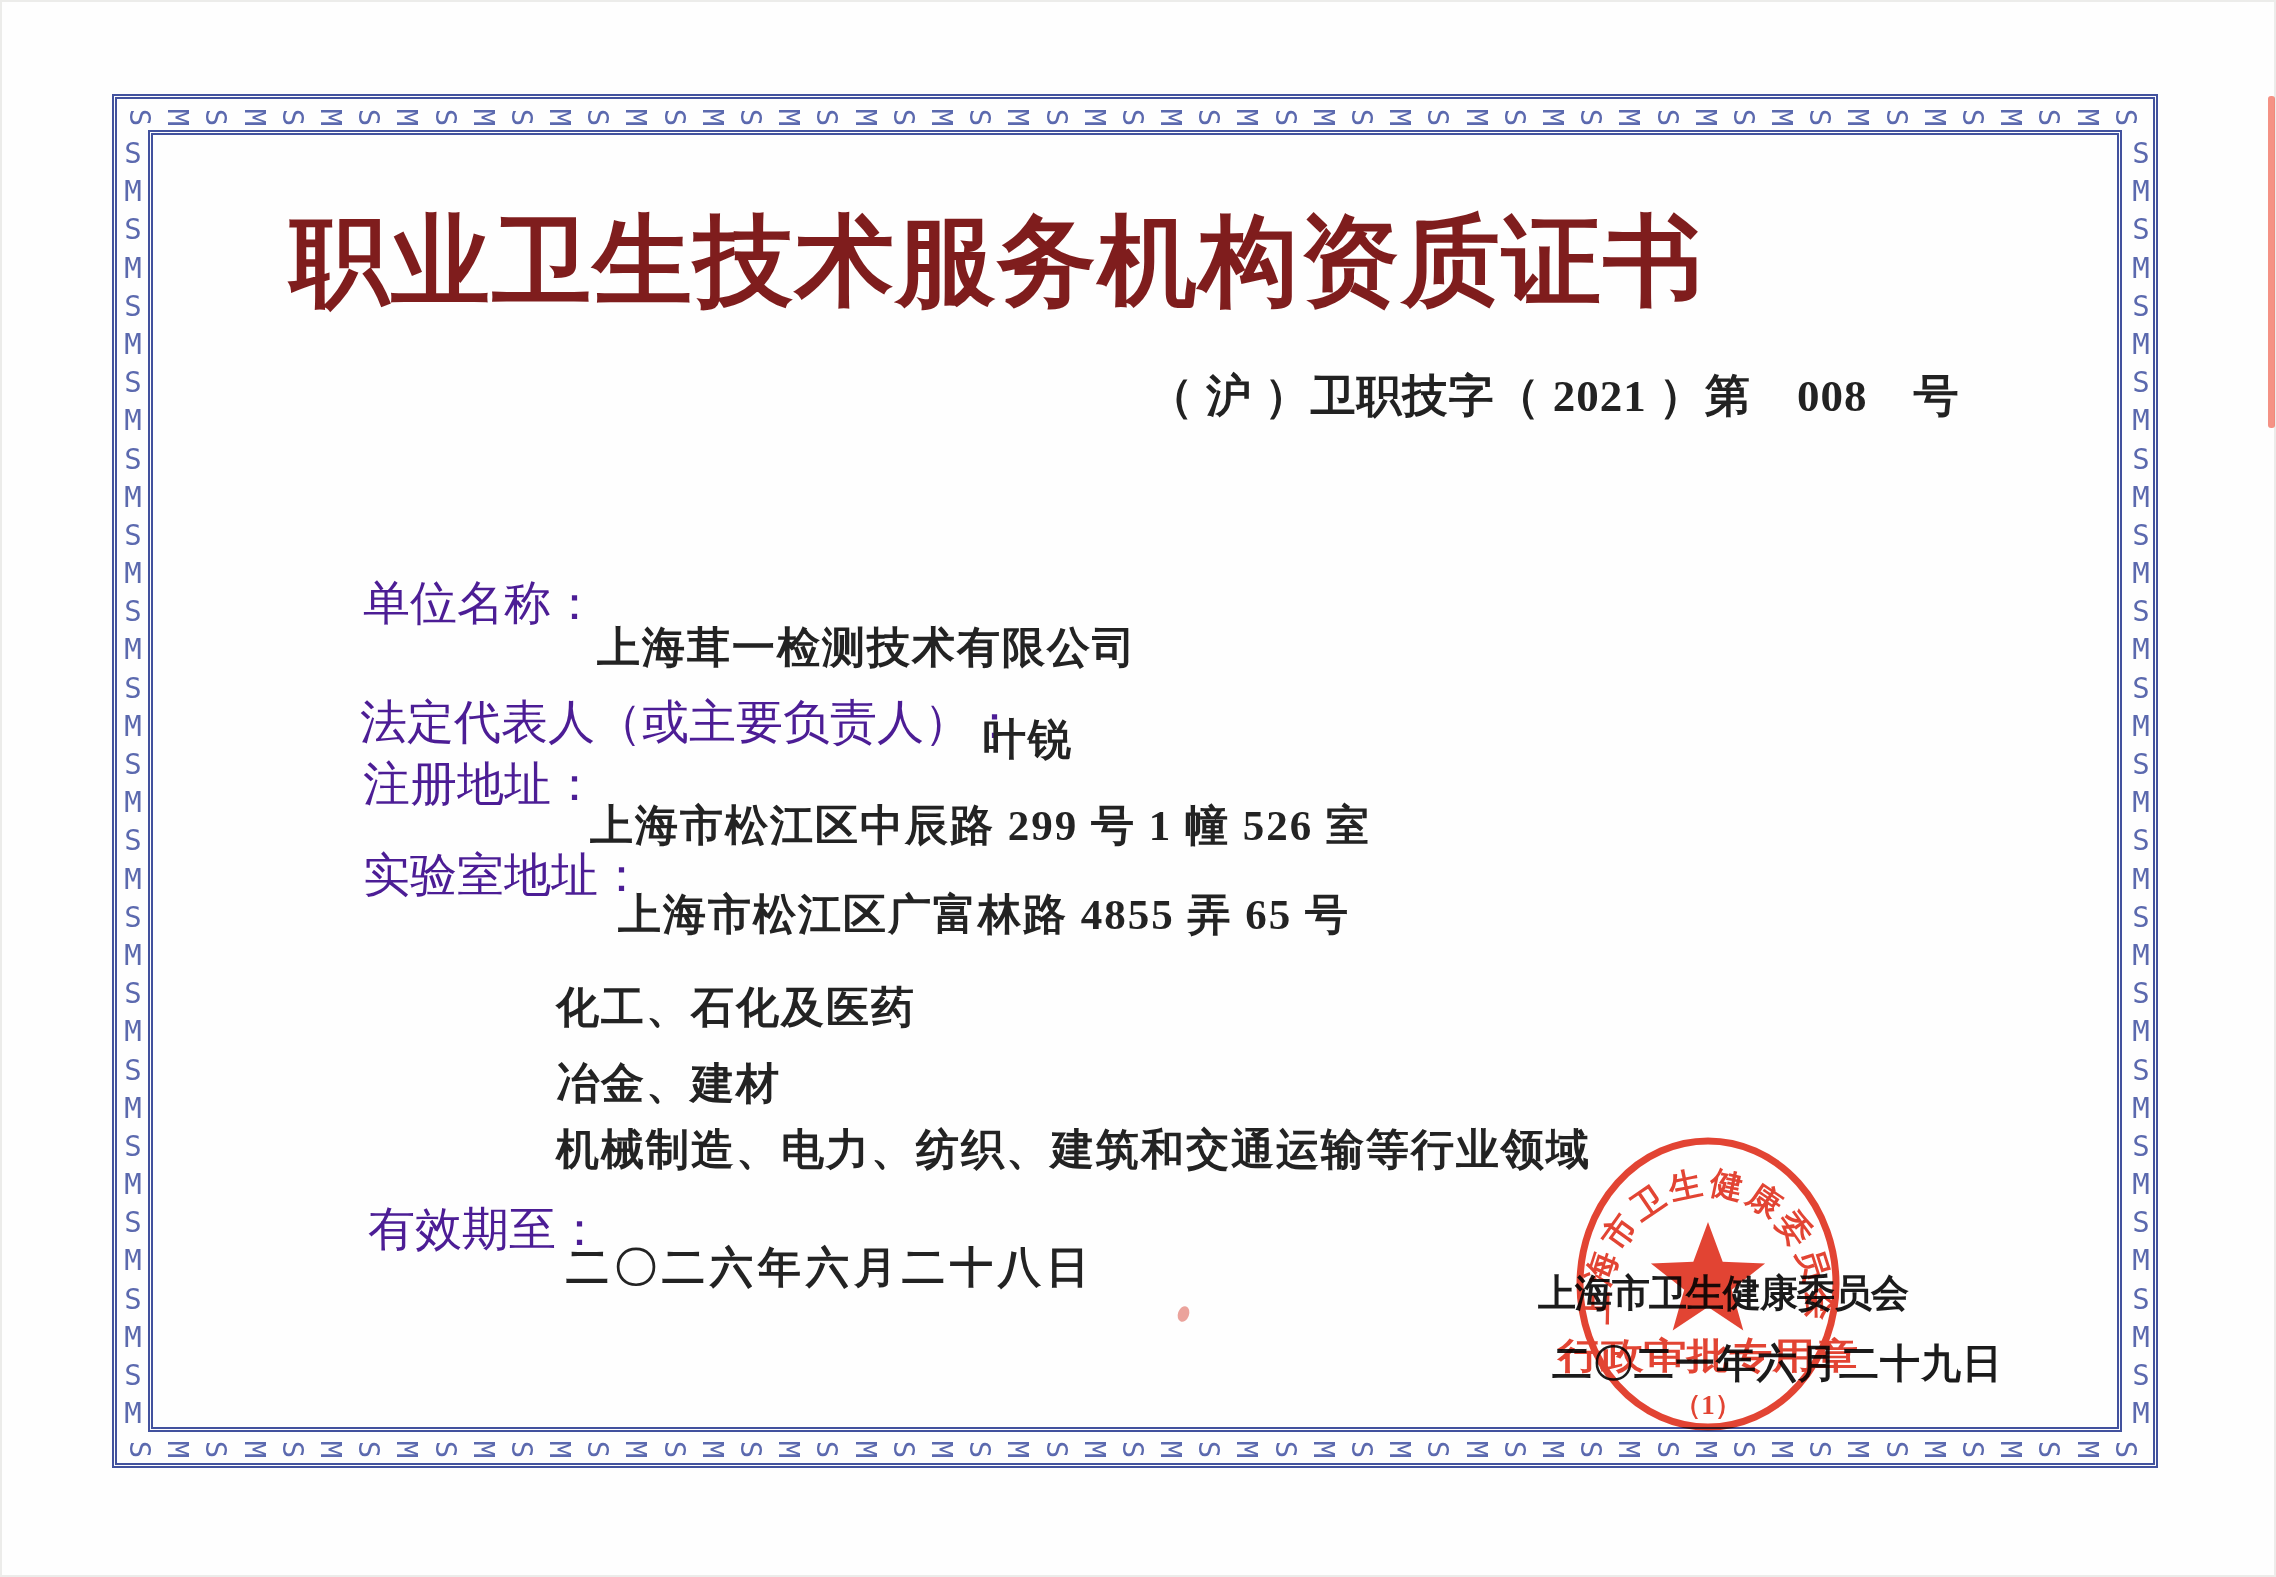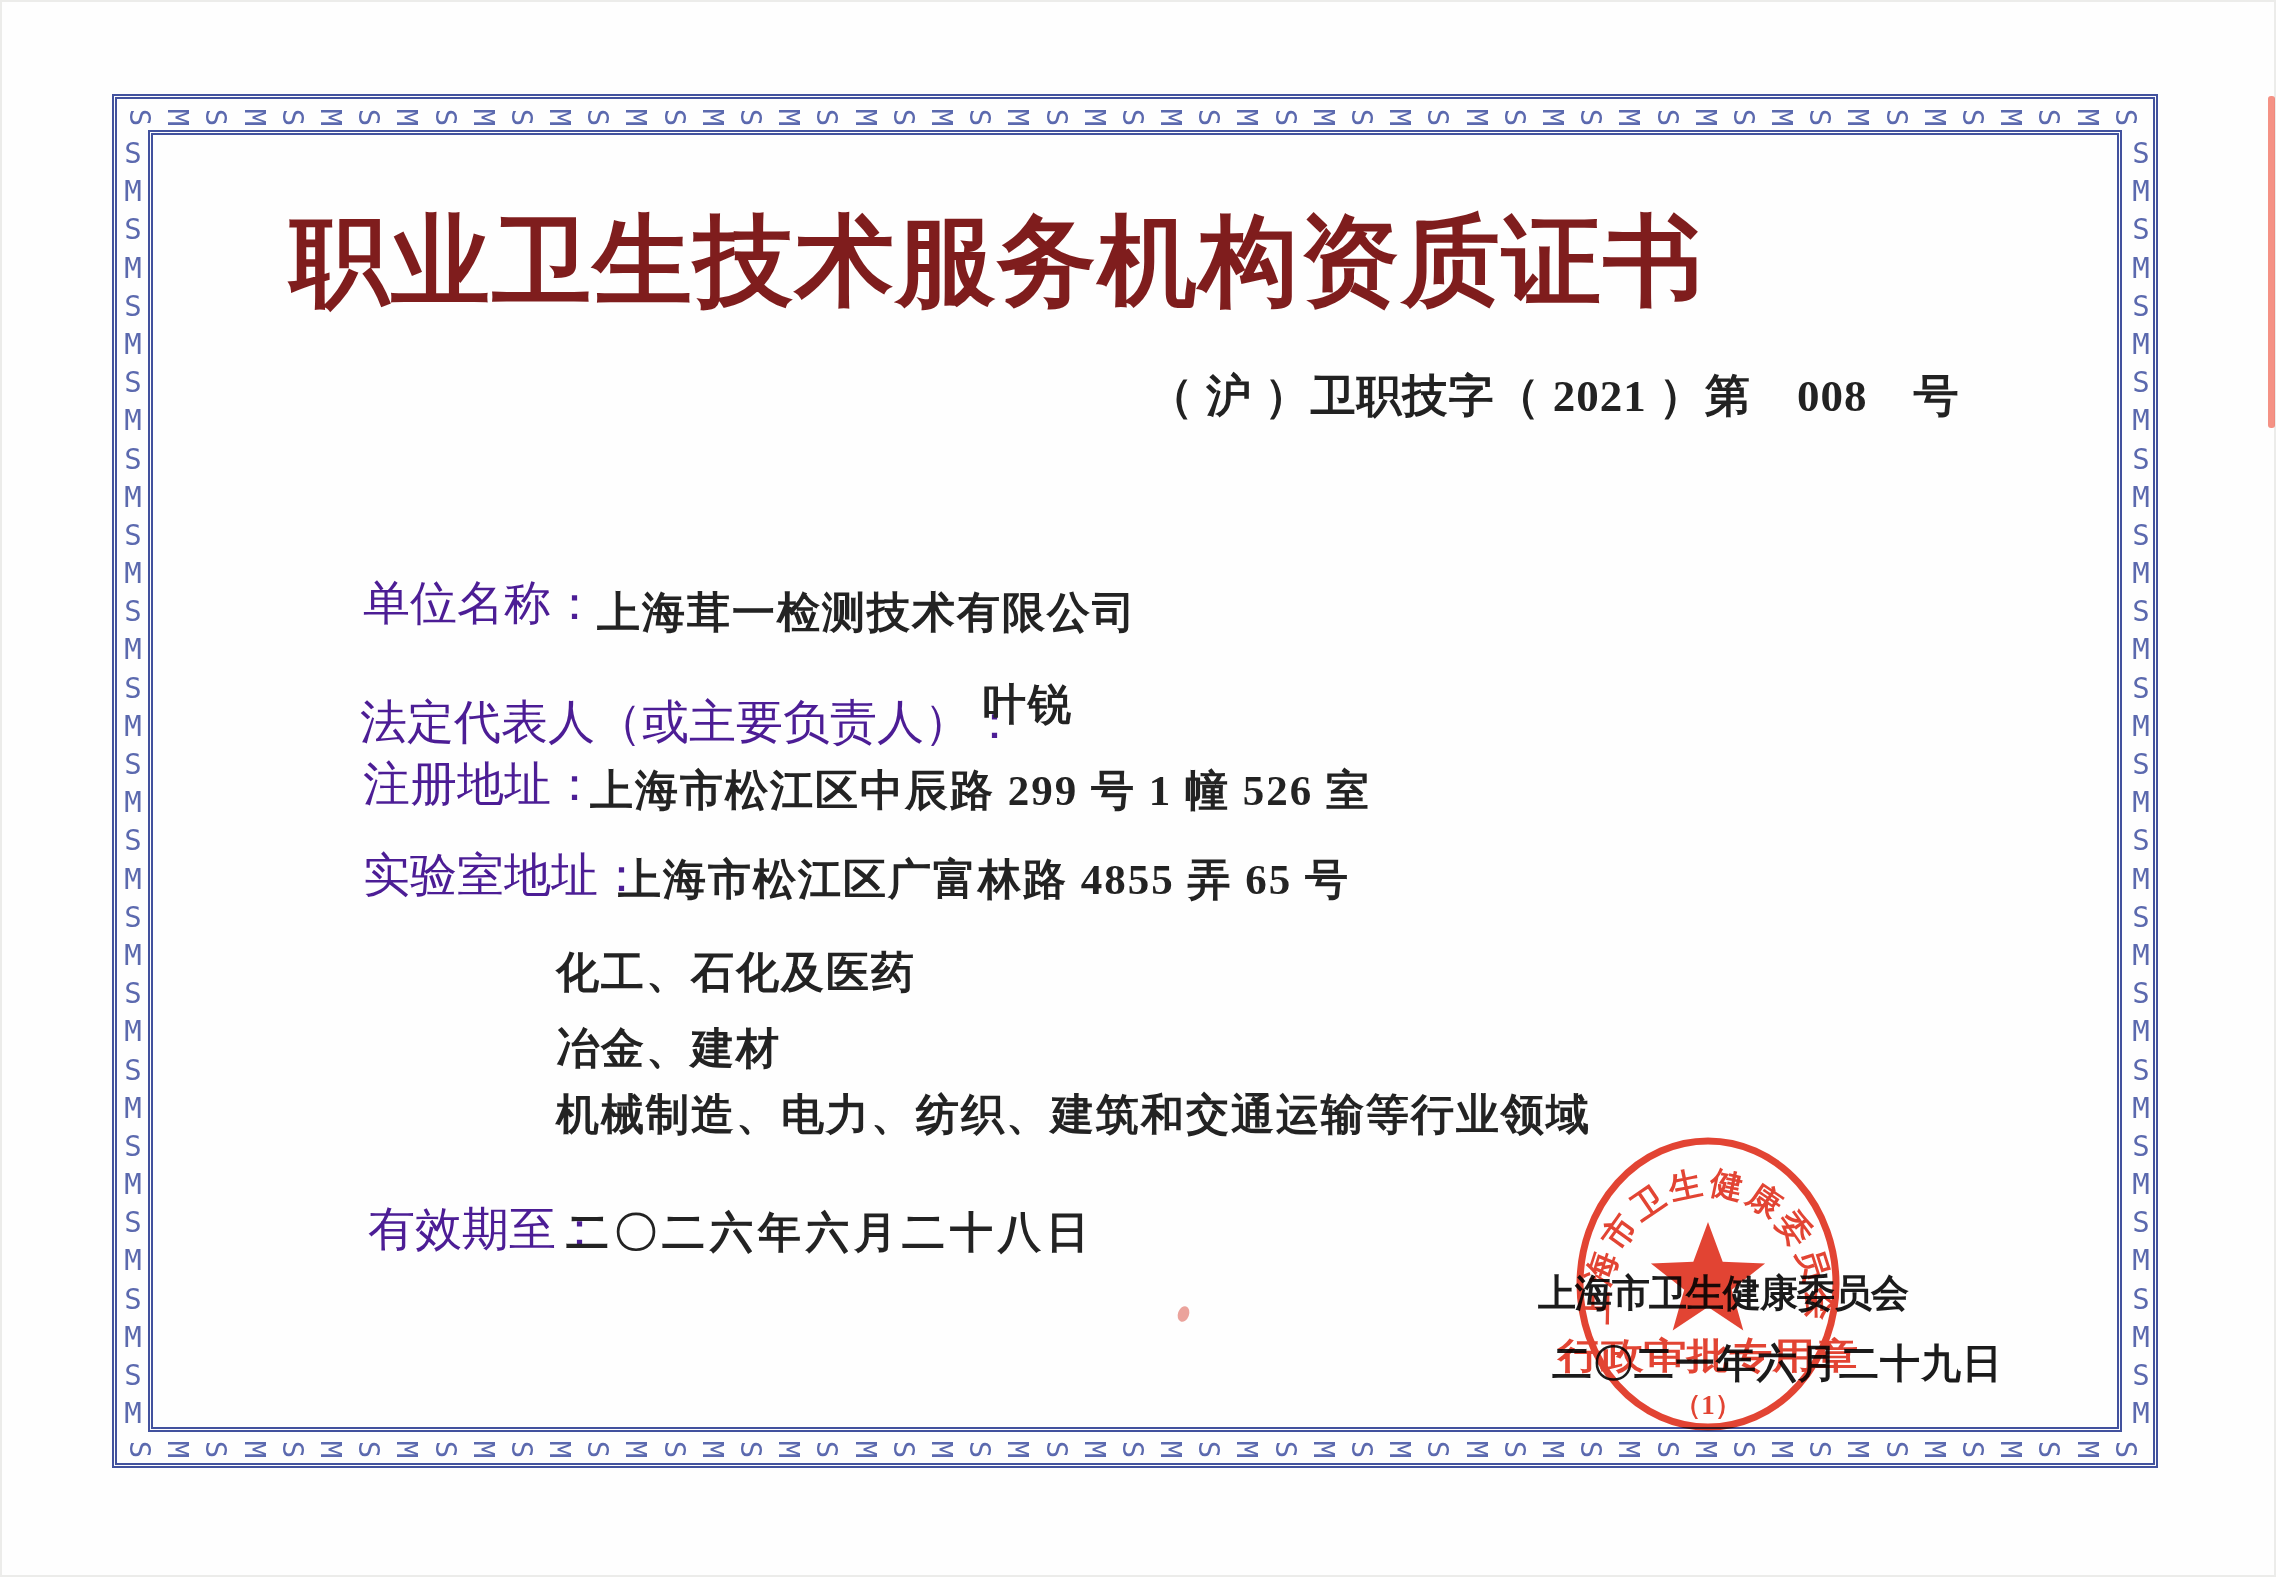--- a/index.html
+++ b/index.html
@@ -45,21 +45,21 @@
   .cert-no{
     position:absolute;left:1148px;top:366px;
     font-size:45px;font-weight:700;letter-spacing:1px;color:#222;
     white-space:nowrap;
   }
   .lbl{
     position:absolute;font-size:47px;font-weight:400;color:#4c1d95;white-space:nowrap;
   }
   .val{
     position:absolute;font-size:43px;font-weight:700;color:#232323;
-    letter-spacing:2px;white-space:nowrap;
+    letter-spacing:2px;white-space:nowrap;margin-top:35px;
   }
   .lbl-company{left:363px;top:572px;}   .val-company{left:597px;top:584px;}
   .lbl-legal{left:360px;top:663px;margin-top:28px;}     .val-legal{left:983px;top:676px;}
   .lbl-reg{left:363px;top:753px;}       .val-reg{left:590px;top:762px;}
   .lbl-lab{left:363px;top:844px;}       .val-lab{left:618px;top:851px;}
   .lbl-scope{left:366px;top:935px;}
   .val-scope1{left:556px;top:944px;}
   .val-scope2{left:556px;top:1020px;}
   .val-scope3{left:556px;top:1086px;}
   .lbl-valid{left:368px;top:1198px;}    .val-valid{left:566px;top:1204px;letter-spacing:5px;text-align:right;}

